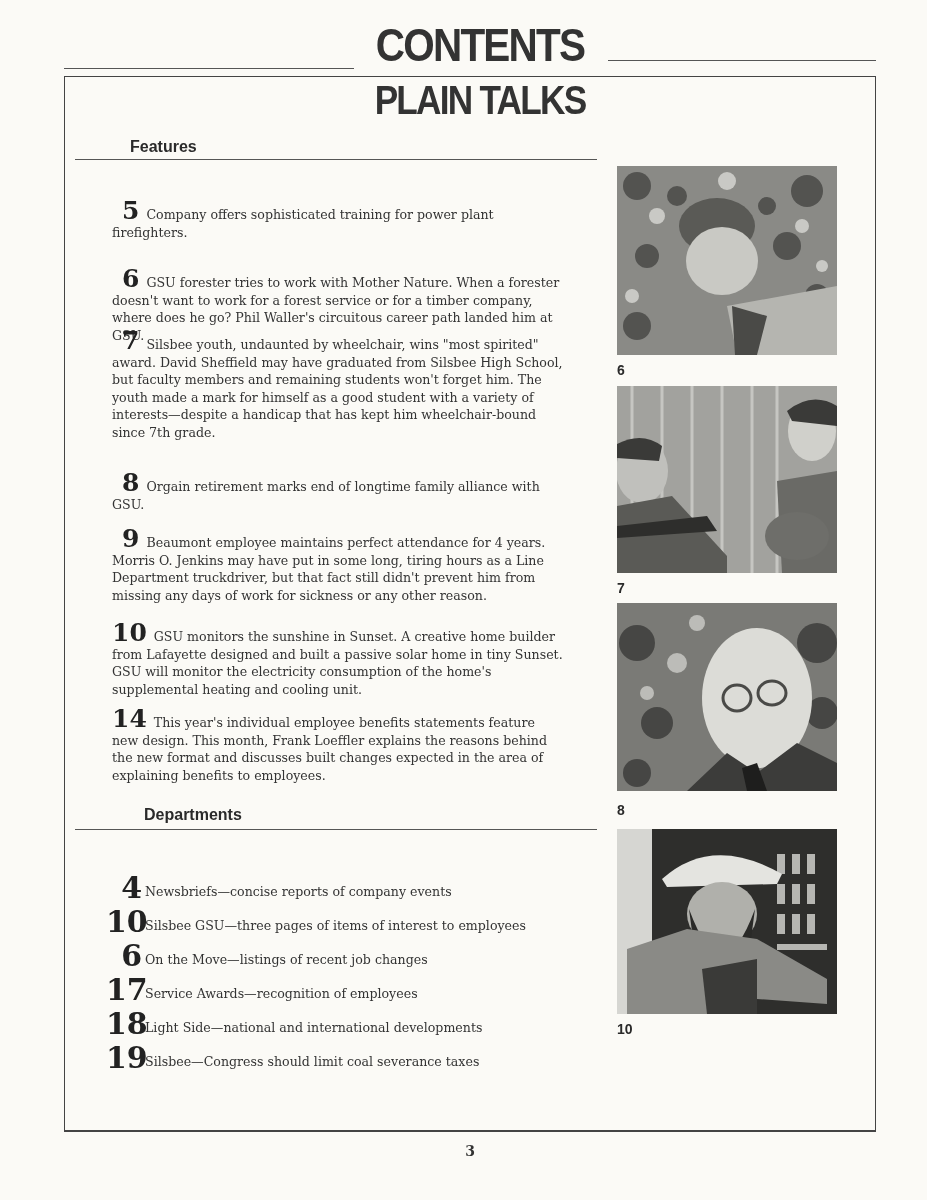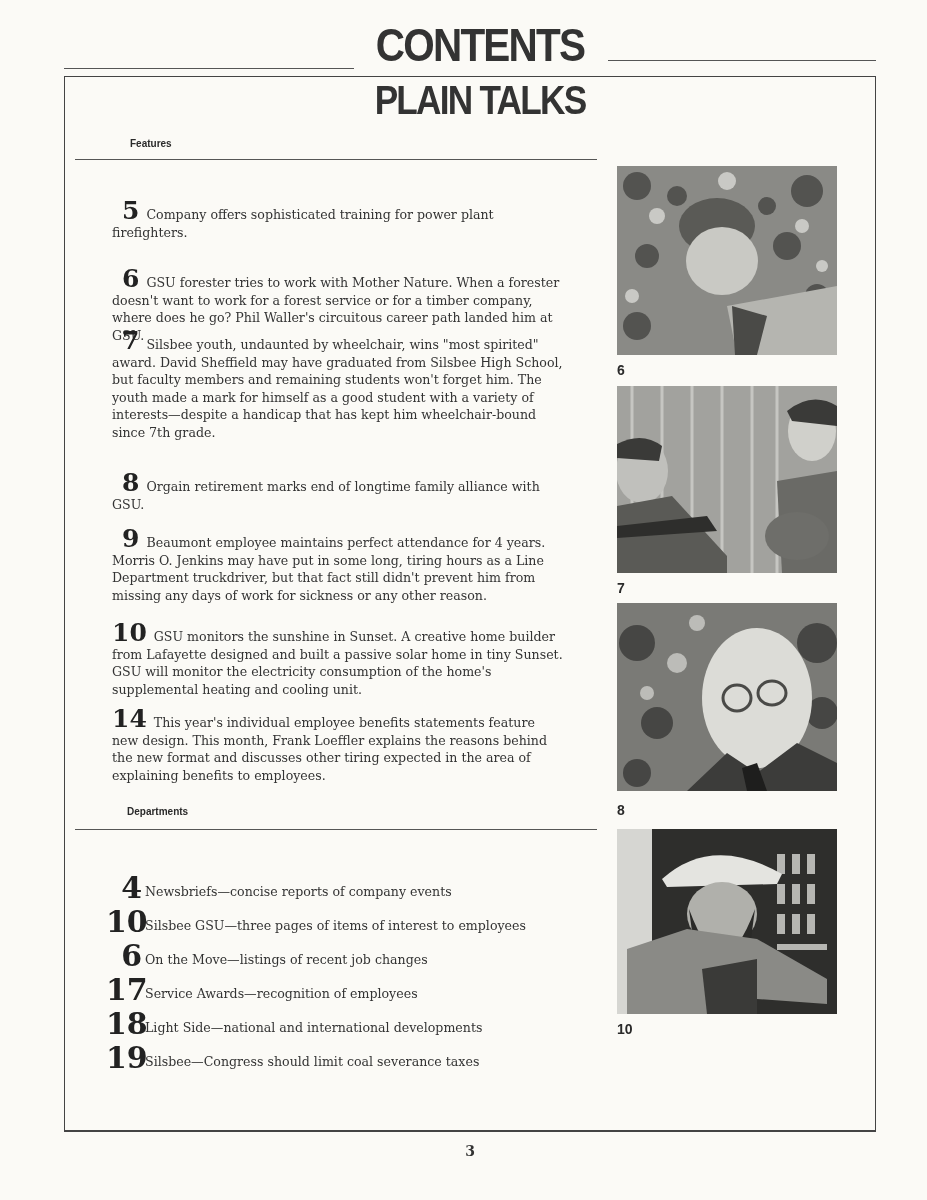--- a/index.html
+++ b/index.html
@@ -20,21 +20,21 @@
     border-left: 1.5px solid #444; border-right: 1.5px solid #444; border-top: 1.5px solid #444; border-bottom: 2px solid #444;
     box-sizing: border-box;
   }
   .title-plain {
     position: absolute; left: 330px; top: 78px; width: 300px; text-align: center;
     font-family: "Liberation Sans", sans-serif; font-weight: bold; font-size: 40px;
     letter-spacing: -2px; transform: scaleX(0.88); color: #333;
   }
   .section-head {
     position: absolute; left: 130px;
-    font-family: "Liberation Sans", sans-serif; font-weight: bold; font-size: 10px; color: #2a2a2a;
+    font-family: "Liberation Sans", sans-serif; font-weight: bold; font-size: 16px; color: #2a2a2a;
   }
   .section-rule { position: absolute; left: 75px; width: 522px; border-top: 1.5px solid #555; }
   .feature {
     position: absolute; left: 112px; width: 452px;
     font-size: 12.6px; line-height: 17.6px; color: #333;
   }
   .feature .num {
     font-family: "DejaVu Serif", serif; font-weight: bold; font-size: 25px; line-height: 17px;
     color: #222; margin-left: 10px; margin-right: 3px;
   }
@@ -91,24 +91,24 @@
 <div class="feature" style="top:530px;">
   <span class="num">9</span>
   <span>Beaumont employee maintains perfect attendance for 4 years. Morris O. Jenkins may have put in some long, tiring hours as a Line Department truckdriver, but that fact still didn't prevent him from missing any days of work for sickness or any other reason.</span>
 </div>
 <div class="feature nonindent" style="top:624px;">
   <span class="num">10</span>
   <span>GSU monitors the sunshine in Sunset. A creative home builder from Lafayette designed and built a passive solar home in tiny Sunset. GSU will monitor the electricity consumption of the home's supplemental heating and cooling unit.</span>
 </div>
 <div class="feature nonindent" style="top:710px;">
   <span class="num">14</span>
-  <span>This year's individual employee benefits statements feature new design. This month, Frank Loeffler explains the reasons behind the new format and discusses other tiring expected in the area of explaining benefits to employees.</span>
-</div>
-
-<div class="section-head" style="top:806px; left:127px;">Departments</div>
+  <span>This year's individual employee benefits statements feature new design. This month, Frank Loeffler explains the reasons behind the new format and discusses built changes expected in the area of explaining benefits to employees.</span>
+</div>
+
+<div class="section-head" style="top:806px; left:144px;">Departments</div>
 <div class="section-rule" style="top:829px;"></div>
 
 <div class="dept" style="top:866px;">
   <span class="num">4</span><span>Newsbriefs—concise reports of company events</span>
 </div>
 <div class="dept" style="top:900px;">
   <span class="num">10</span><span>Silsbee GSU—three pages of items of interest to employees</span>
 </div>
 <div class="dept" style="top:934px;">
   <span class="num">6</span><span>On the Move—listings of recent job changes</span>

